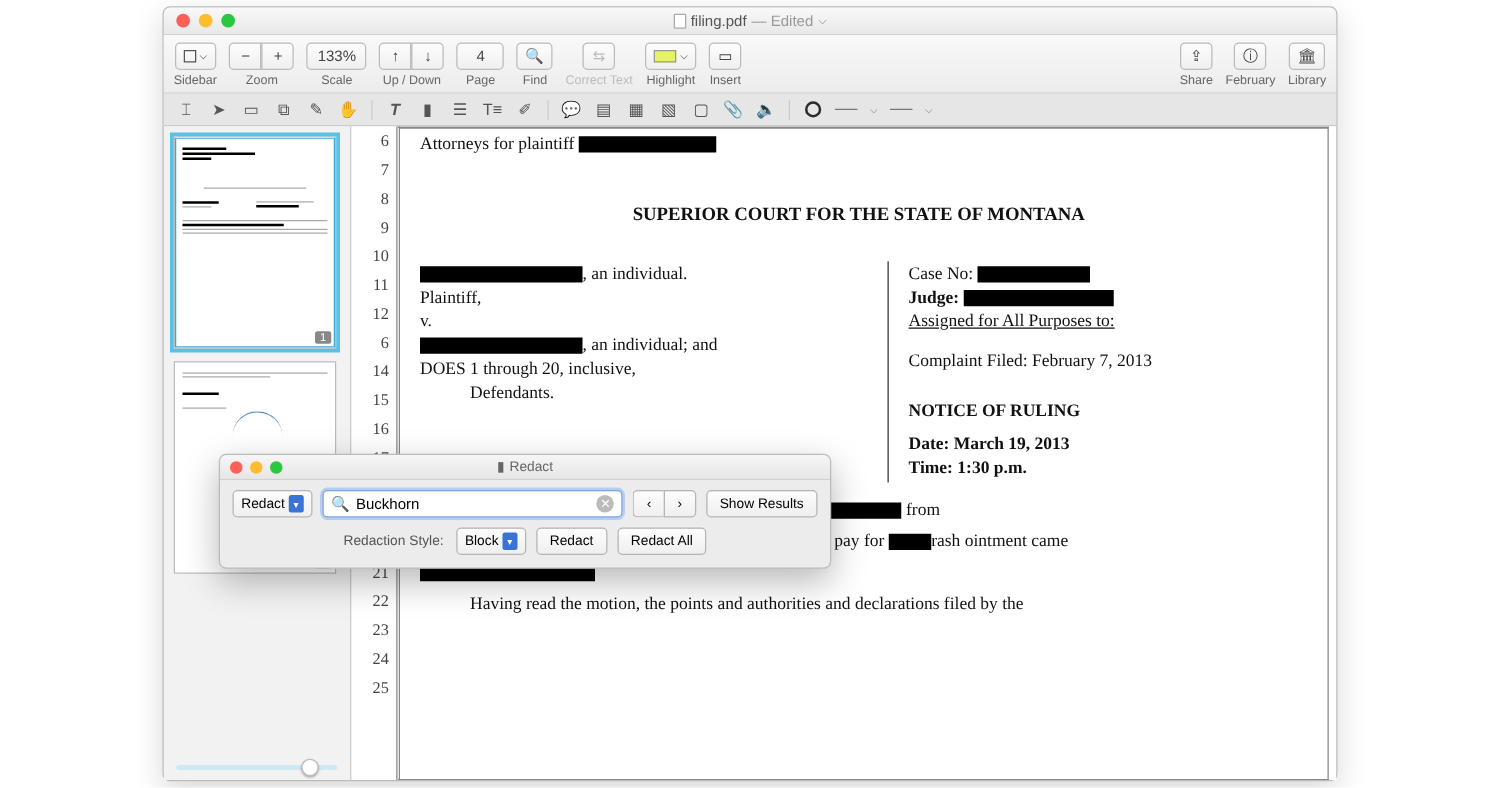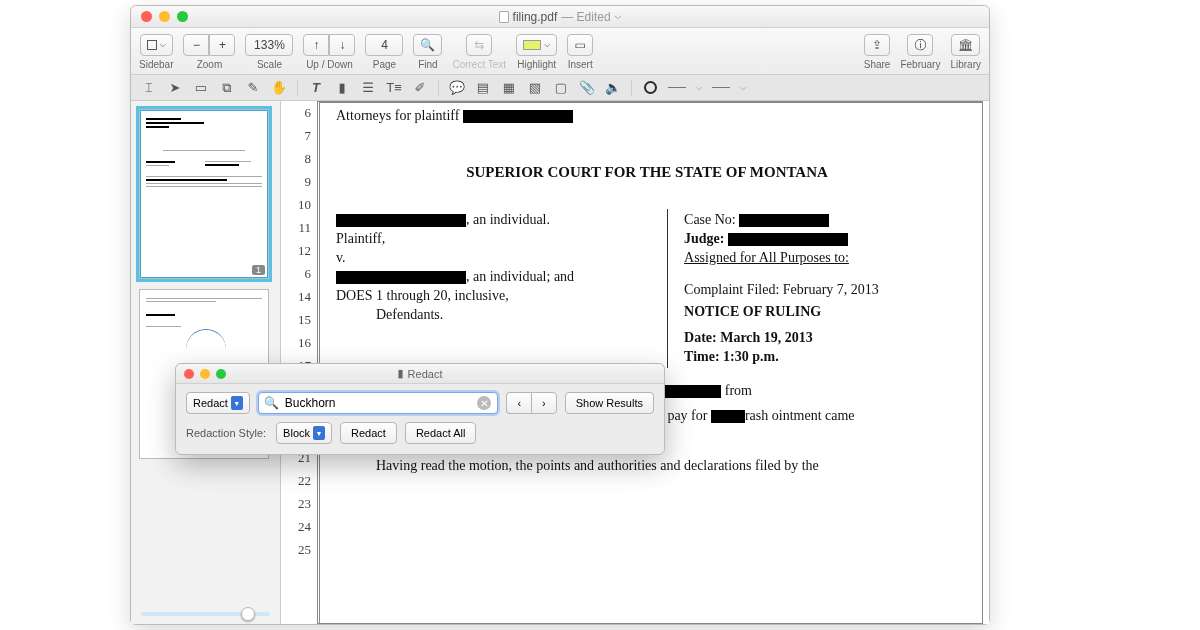--- a/index.html
+++ b/index.html
@@ -6,21 +6,21 @@
   body {
     font-family: -apple-system, "Helvetica Neue", Arial, sans-serif;
     background: #fff;
     width: 1200px; height: 630px;
     overflow: hidden;
     position: relative;
   }
   .frame {
     position: absolute;
     left: 130px; top: 5px;
-    width: 860px; height: 620px;
+    width: 940px; height: 620px;
     background: #f6f6f6;
     border: 1px solid #bbb;
     border-radius: 6px;
     box-shadow: 0 8px 24px rgba(0,0,0,0.15);
     display: flex; flex-direction: column;
   }
   
   .titlebar {
     height: 22px;
     background: linear-gradient(#f9f9f9,#e8e8e8);
@@ -138,21 +138,21 @@
     display:flex;align-items:center;padding:0 6px;gap:5px;
     box-shadow:0 0 0 2px rgba(88,150,240,.35);
   }
   .search .mg{color:#999;font-size:12px;}
   .search input{border:none;outline:none;flex:1;font-size:12px;}
   .search .clr{width:14px;height:14px;border-radius:50%;background:#bbb;color:#fff;font-size:10px;display:flex;align-items:center;justify-content:center;}
   .pill{background:linear-gradient(#fdfdfd,#efefef);border:1px solid #b5b5b5;border-radius:4px;height:22px;padding:0 10px;display:flex;align-items:center;font-size:11px;}
   .nav-pair{display:flex;}
   .nav-pair .pill:first-child{border-radius:4px 0 0 4px;border-right:none;}
   .nav-pair .pill:last-child{border-radius:0 4px 4px 0;}
-  .prow2{display:flex;align-items:center;gap:8px;padding:0 10px 10px 10px;justify-content:flex-start;}
+  .prow2{display:flex;align-items:center;gap:8px;padding:0 10px 10px 10px;justify-content:center;}
   .prow2 .lbl{color:#555;font-size:11px;margin-right:2px;}
 </style>
 </head>
 <body>
 
 <div class="frame">
 
   <div class="titlebar">
     <div class="traffic">
       <div class="dot r"></div>
@@ -346,21 +346,21 @@
             <div class="row">v.</div>
             <div class="row"><span class="blk" style="width:130px"></span><span>, an individual; and</span></div>
             <div class="row">DOES 1 through 20, inclusive,</div>
             <div class="row" style="margin-left:40px">Defendants.</div>
           </div>
           <div class="colR">
             <div class="row"><span>Case No:</span> <span class="blk" style="width:90px"></span></div>
             <div class="row"><b>Judge:</b> <span class="blk" style="width:120px"></span></div>
             <div class="row"><span class="ul">Assigned for All Purposes to:</span></div>
             <div class="row" style="margin-top:16px">Complaint Filed: February 7, 2013</div>
-            <div class="row" style="margin-top:6px"><b>NOTICE OF RULING</b></div>
+            <div class="row" style="margin-top:24px"><b>NOTICE OF RULING</b></div>
             <div class="row" style="margin-top:10px"><b>Date: March 19, 2013</b></div>
             <div class="row"><b>Time: 1:30 p.m.</b></div>
           </div>
         </div>
         <div class="body">
           <p style="text-indent:150px">
             <span>for an order prohibiting</span>
             <span class="blk" style="width:100px"></span>
             <span>from</span>
           </p>

